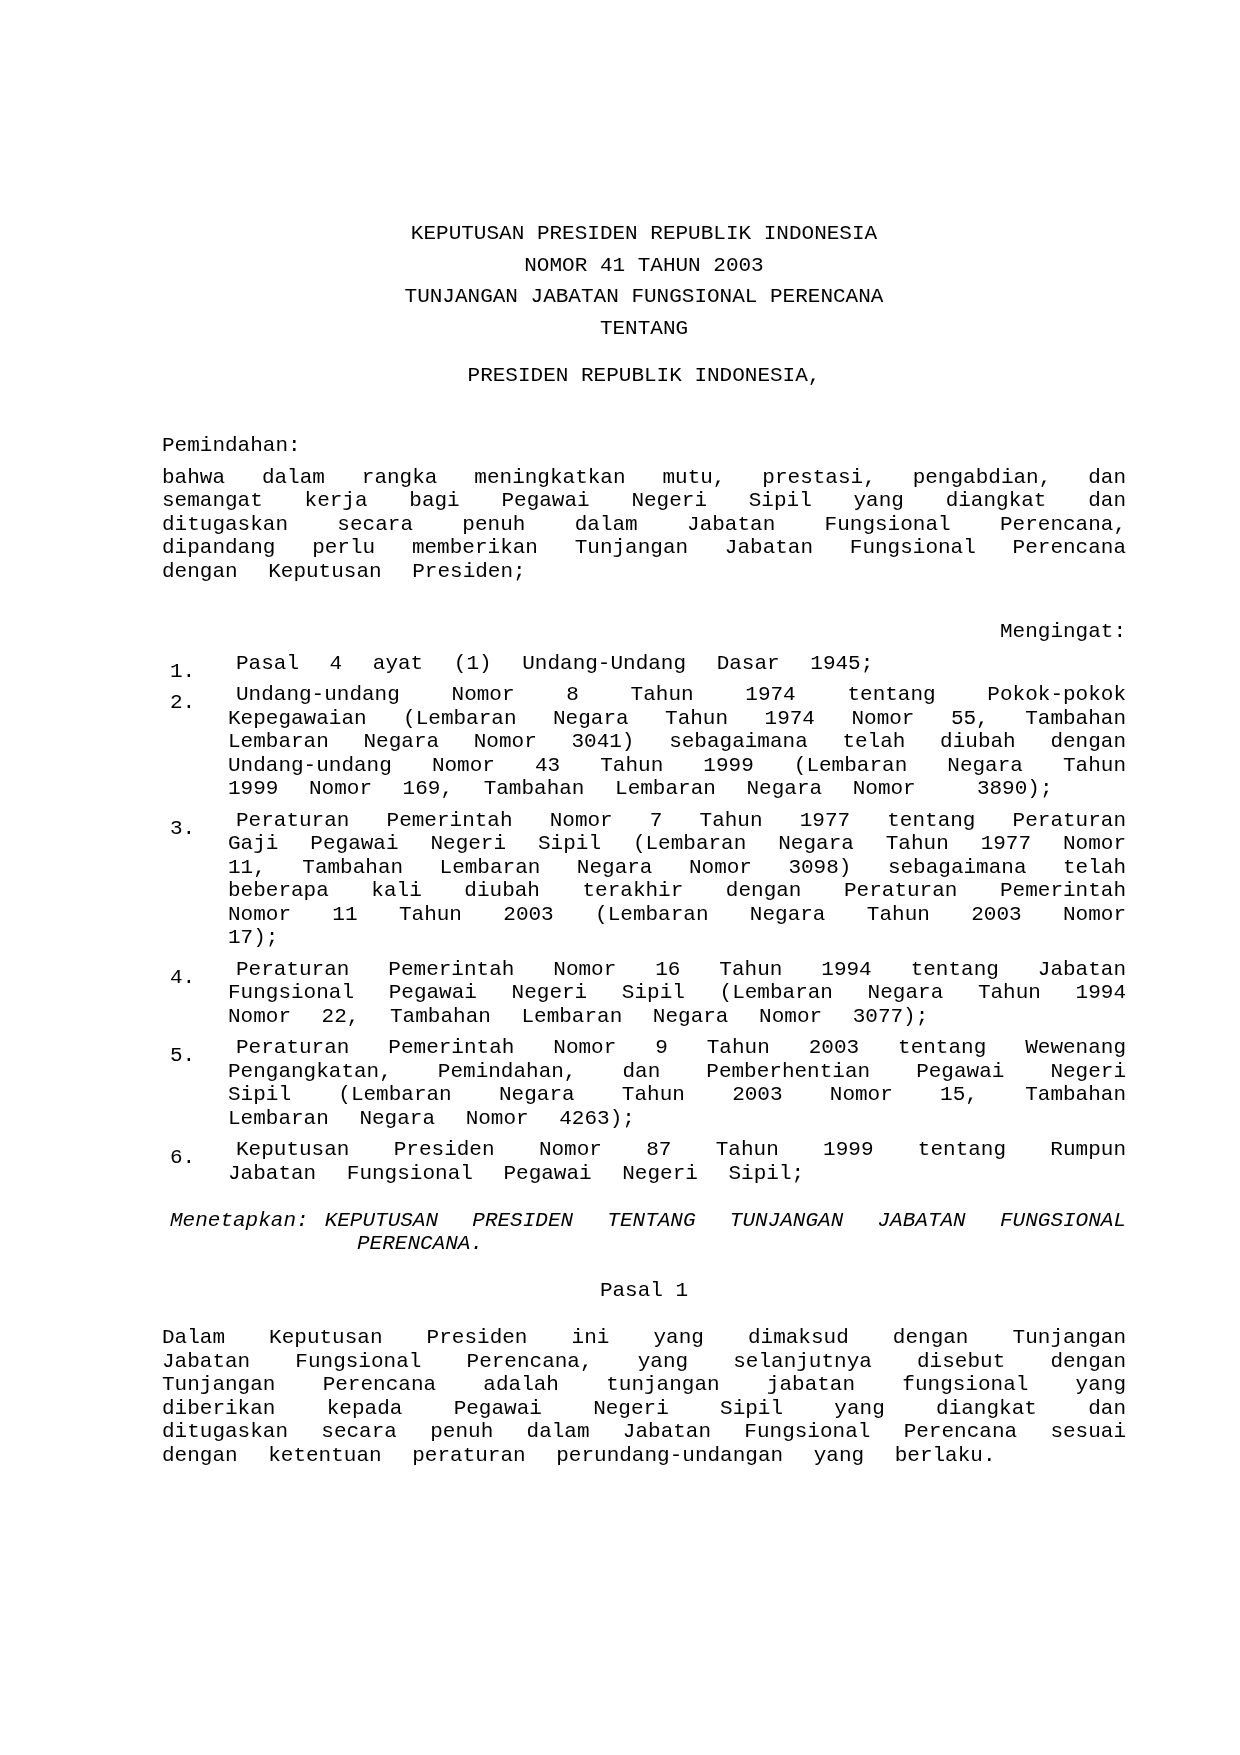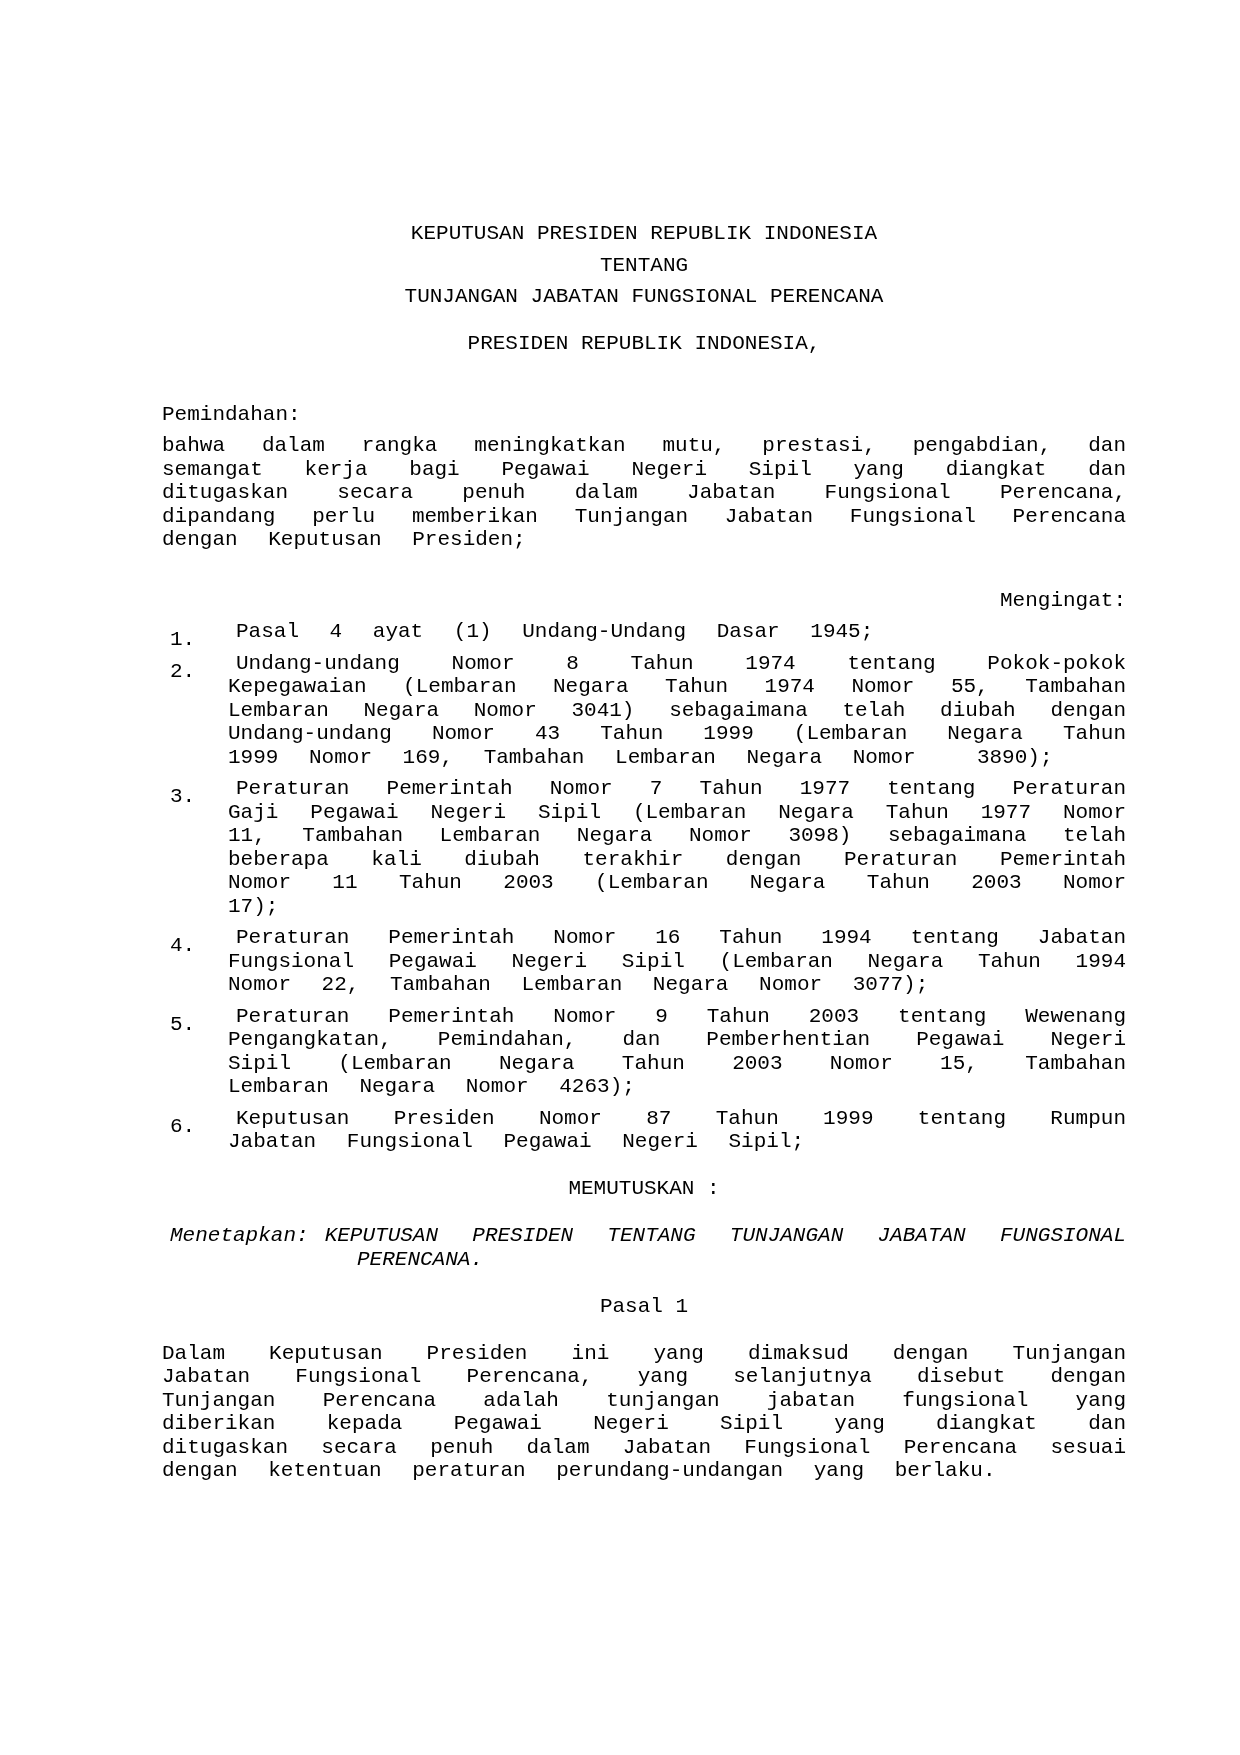--- a/index.html
+++ b/index.html
@@ -28,39 +28,39 @@
   .m-item .num { position: absolute; left: 0; top: 0; word-spacing: normal; }
   .menetapkan { padding-left: 195px; text-indent: -195px; font-style: italic; }
 </style>
 </head>
 <body>
 
 <div class="page">
 
   <div class="center">
     <div>KEPUTUSAN PRESIDEN REPUBLIK INDONESIA</div>
+    <div>NOMOR 41 TAHUN 2003</div>
+    <div>TUNJANGAN JABATAN FUNGSIONAL PERENCANA</div>
     <div>TENTANG</div>
-    <div>TUNJANGAN JABATAN FUNGSIONAL PERENCANA</div>
   </div>
 
   <div class="center gap-1">PRESIDEN REPUBLIK INDONESIA,</div>
 
   <div class="gap-2">Pemindahan:</div>
   <div class="just">bahwa dalam rangka meningkatkan mutu, prestasi, pengabdian, dan semangat kerja bagi Pegawai Negeri Sipil yang diangkat dan ditugaskan secara penuh dalam Jabatan Fungsional Perencana, dipandang perlu memberikan Tunjangan Jabatan Fungsional Perencana dengan Keputusan Presiden;</div>
 
   <div class="gap-15">Mengingat:</div>
 
   <div class="m-item just"><span class="num">1.</span><span>Pasal 4 ayat (1) Undang-Undang Dasar 1945;</span></div>
   <div class="m-item just"><span class="num">2.</span><span>Undang-undang Nomor 8 Tahun 1974 tentang Pokok-pokok Kepegawaian (Lembaran Negara Tahun 1974 Nomor 55, Tambahan Lembaran Negara Nomor 3041) sebagaimana telah diubah dengan Undang-undang Nomor 43 Tahun 1999 (Lembaran Negara Tahun 1999 Nomor 169, Tambahan Lembaran Negara Nomor&nbsp; 3890);</span></div>
   <div class="m-item just"><span class="num">3.</span><span>Peraturan Pemerintah Nomor 7 Tahun 1977 tentang Peraturan Gaji Pegawai Negeri Sipil (Lembaran Negara Tahun 1977 Nomor 11, Tambahan Lembaran Negara Nomor 3098) sebagaimana telah beberapa kali diubah terakhir dengan Peraturan Pemerintah Nomor 11 Tahun 2003 (Lembaran Negara Tahun 2003 Nomor 17);</span></div>
   <div class="m-item just"><span class="num">4.</span><span>Peraturan Pemerintah Nomor 16 Tahun 1994 tentang Jabatan Fungsional Pegawai Negeri Sipil (Lembaran Negara Tahun 1994 Nomor 22, Tambahan Lembaran Negara Nomor 3077);</span></div>
   <div class="m-item just"><span class="num">5.</span><span>Peraturan Pemerintah Nomor 9 Tahun 2003 tentang Wewenang Pengangkatan, Pemindahan, dan Pemberhentian Pegawai Negeri Sipil (Lembaran Negara Tahun 2003 Nomor 15, Tambahan Lembaran Negara Nomor 4263);</span></div>
   <div class="m-item just"><span class="num">6.</span><span>Keputusan Presiden Nomor 87 Tahun 1999 tentang Rumpun Jabatan Fungsional Pegawai Negeri Sipil;</span></div>
 
-  <div class="center gap-1">MEMUTUSKAN :</div>
 
   <div class="menetapkan just gap-1"><span>Menetapkan:</span><span>KEPUTUSAN PRESIDEN TENTANG TUNJANGAN JABATAN FUNGSIONAL PERENCANA.</span></div>
 
   <div class="center gap-1">Pasal 1</div>
   <div class="just gap-1">Dalam Keputusan Presiden ini yang dimaksud dengan Tunjangan Jabatan Fungsional Perencana, yang selanjutnya disebut dengan Tunjangan Perencana adalah tunjangan jabatan fungsional yang diberikan kepada Pegawai Negeri Sipil yang diangkat dan ditugaskan secara penuh dalam Jabatan Fungsional Perencana sesuai dengan ketentuan peraturan perundang-undangan yang berlaku.</div>
 
 
 </div>
 
 </body></html>

